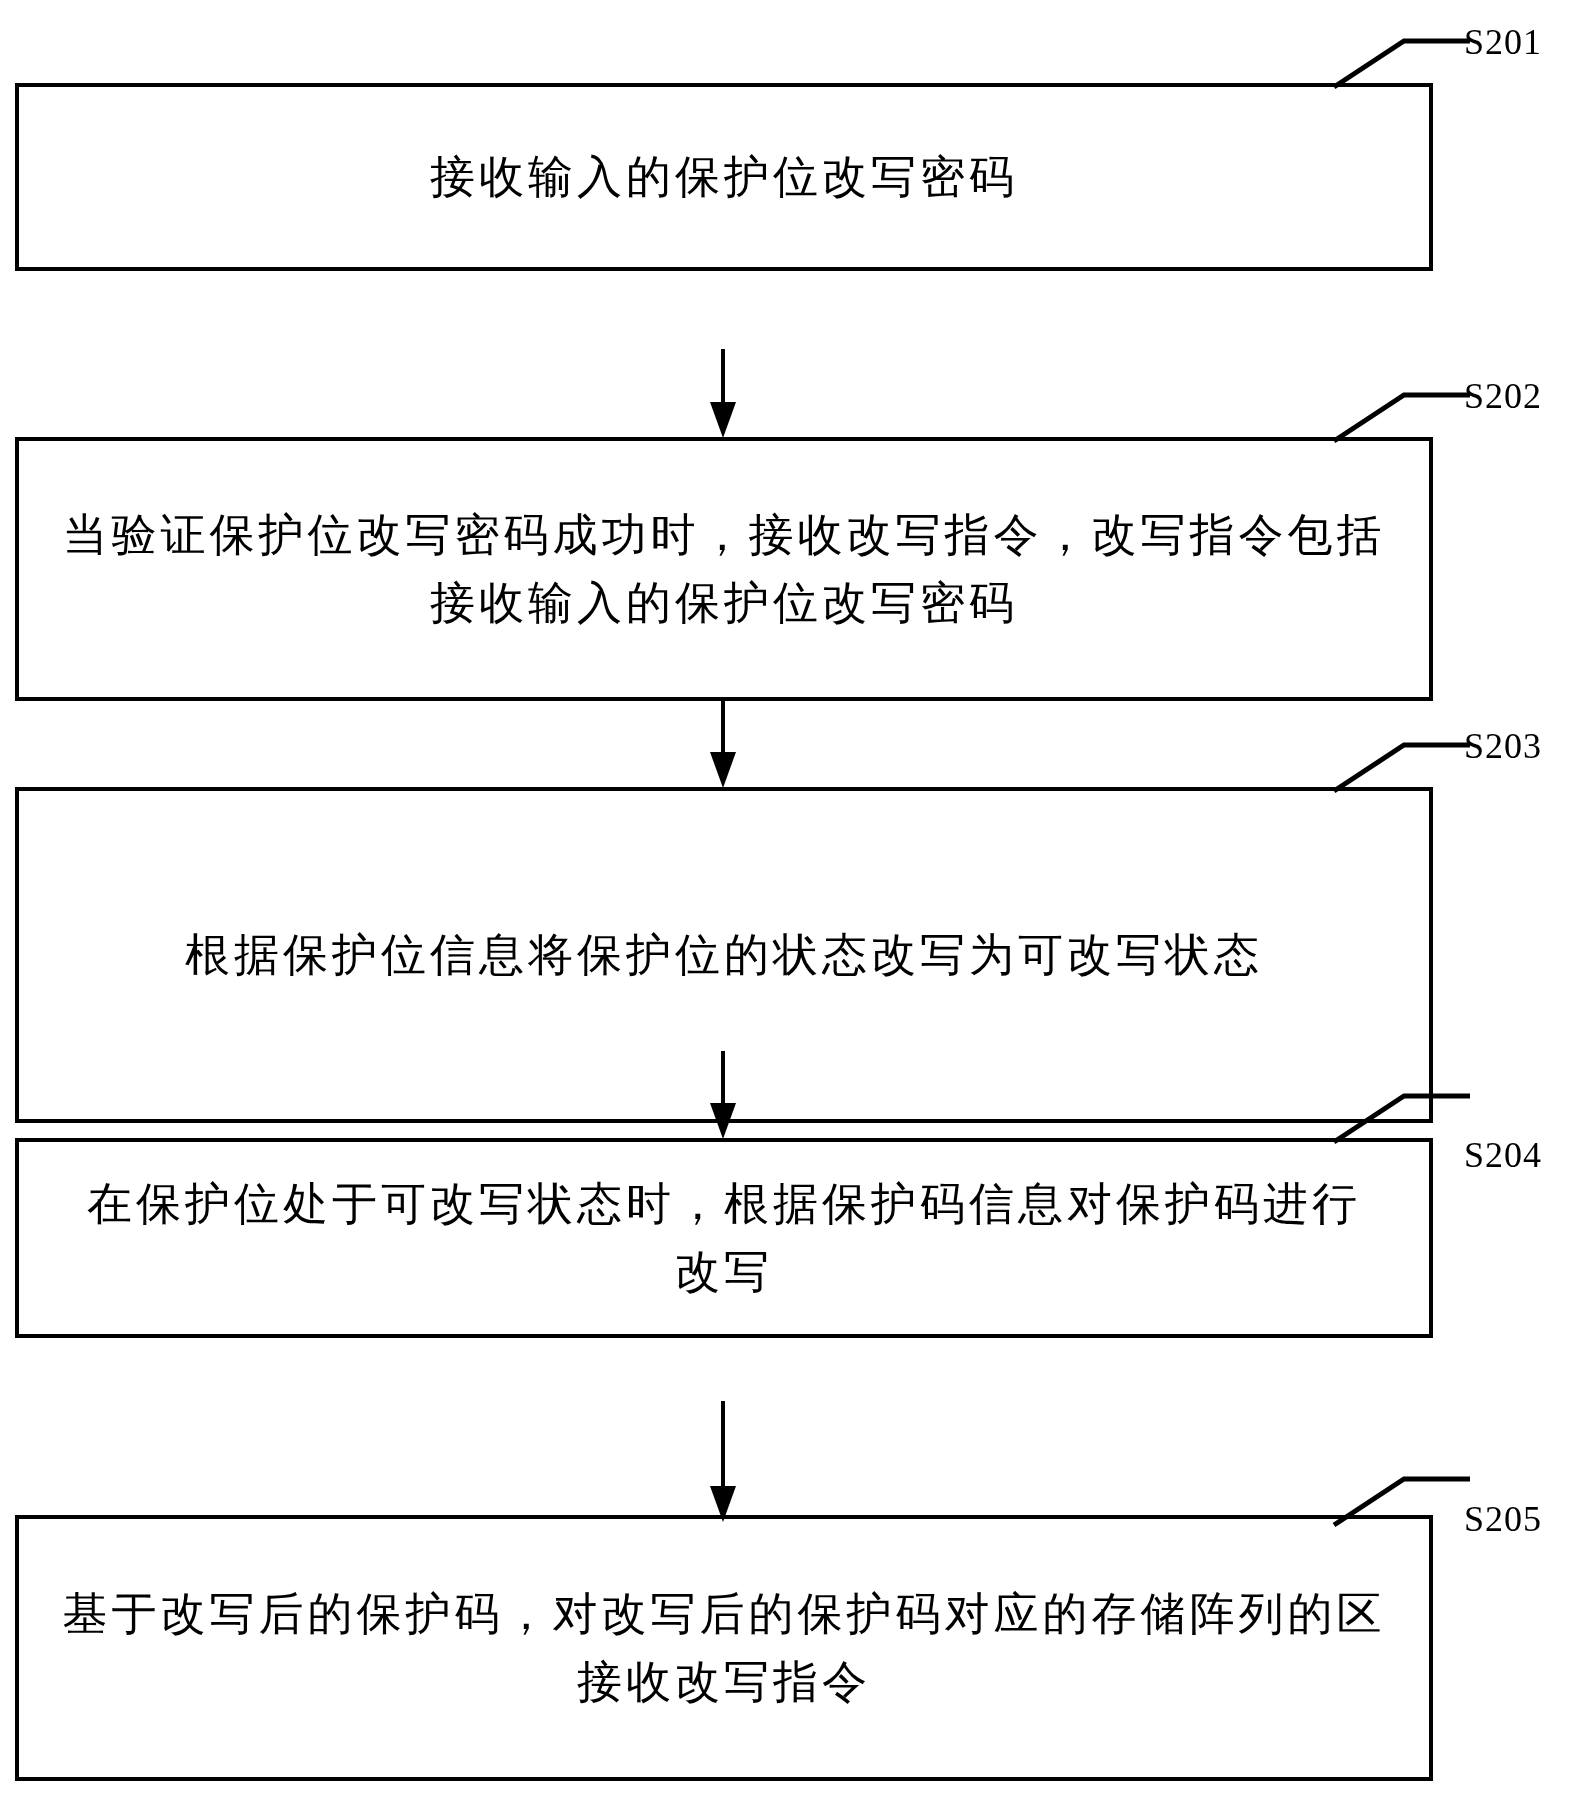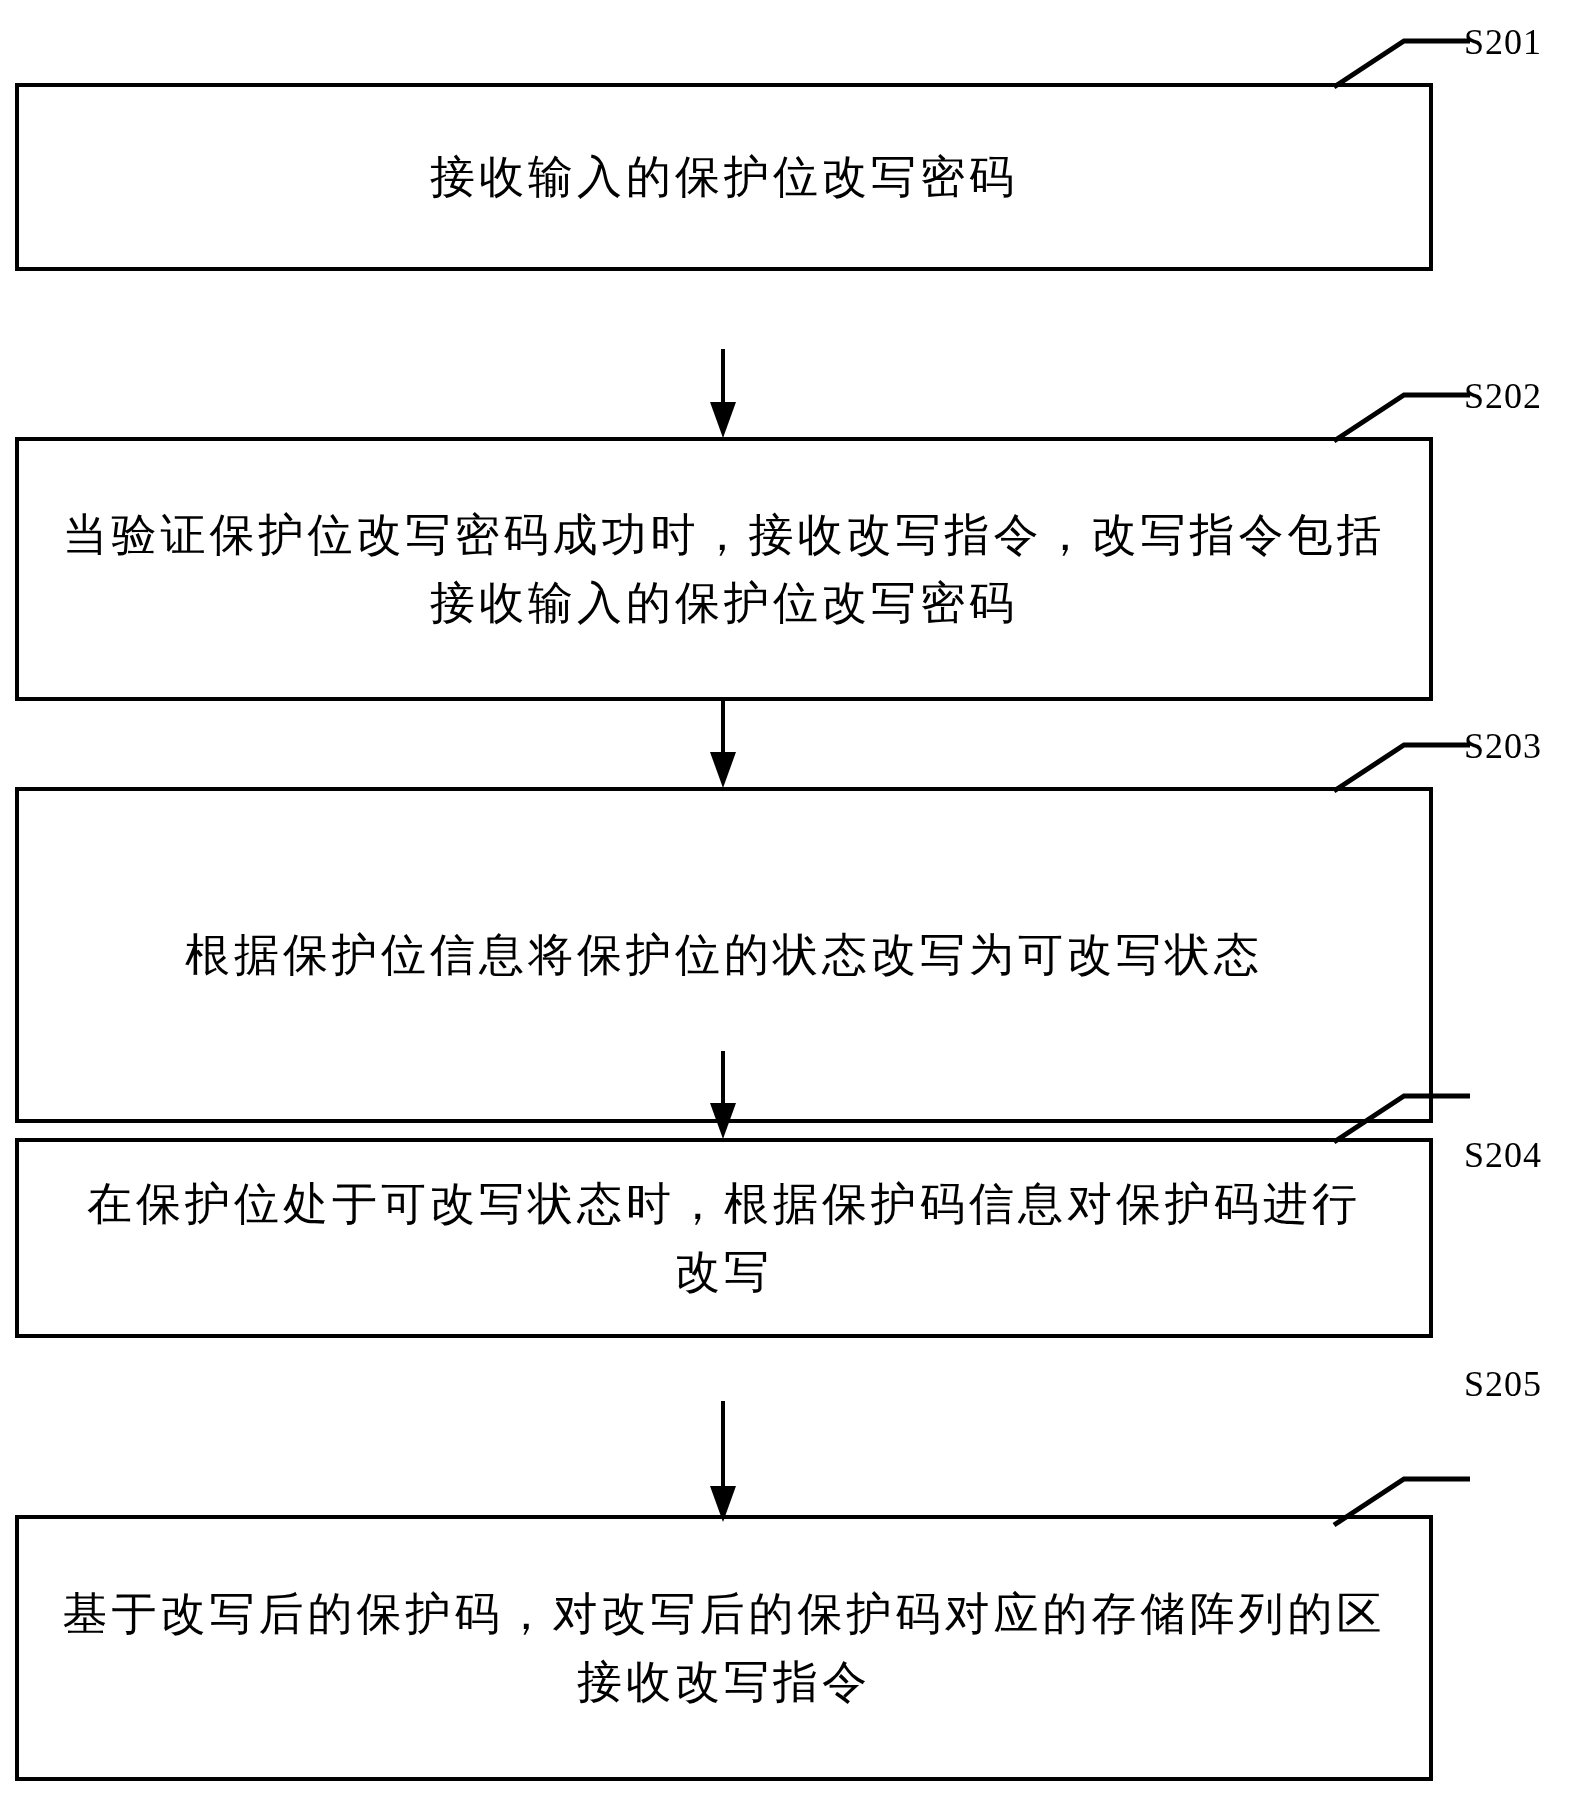--- a/index.html
+++ b/index.html
@@ -94,21 +94,21 @@
     font-size: 36px;
     line-height: 54px;
     letter-spacing: 1px;
     white-space: nowrap;
     color: #000000;
   }
   .lb1 { top: 15px; }
   .lb2 { top: 369px; }
   .lb3 { top: 719px; }
   .lb4 { top: 1128px; }
-  .lb5 { top: 1357px; }
+  .lb5 { top: 1492px; }
 </style>
 </head>
 <body>
 
 <div class="page">
 
   <div class="step-box box1">
     <div class="step-text">
       <div>接收输入的保护位改写密码</div>
     </div>

